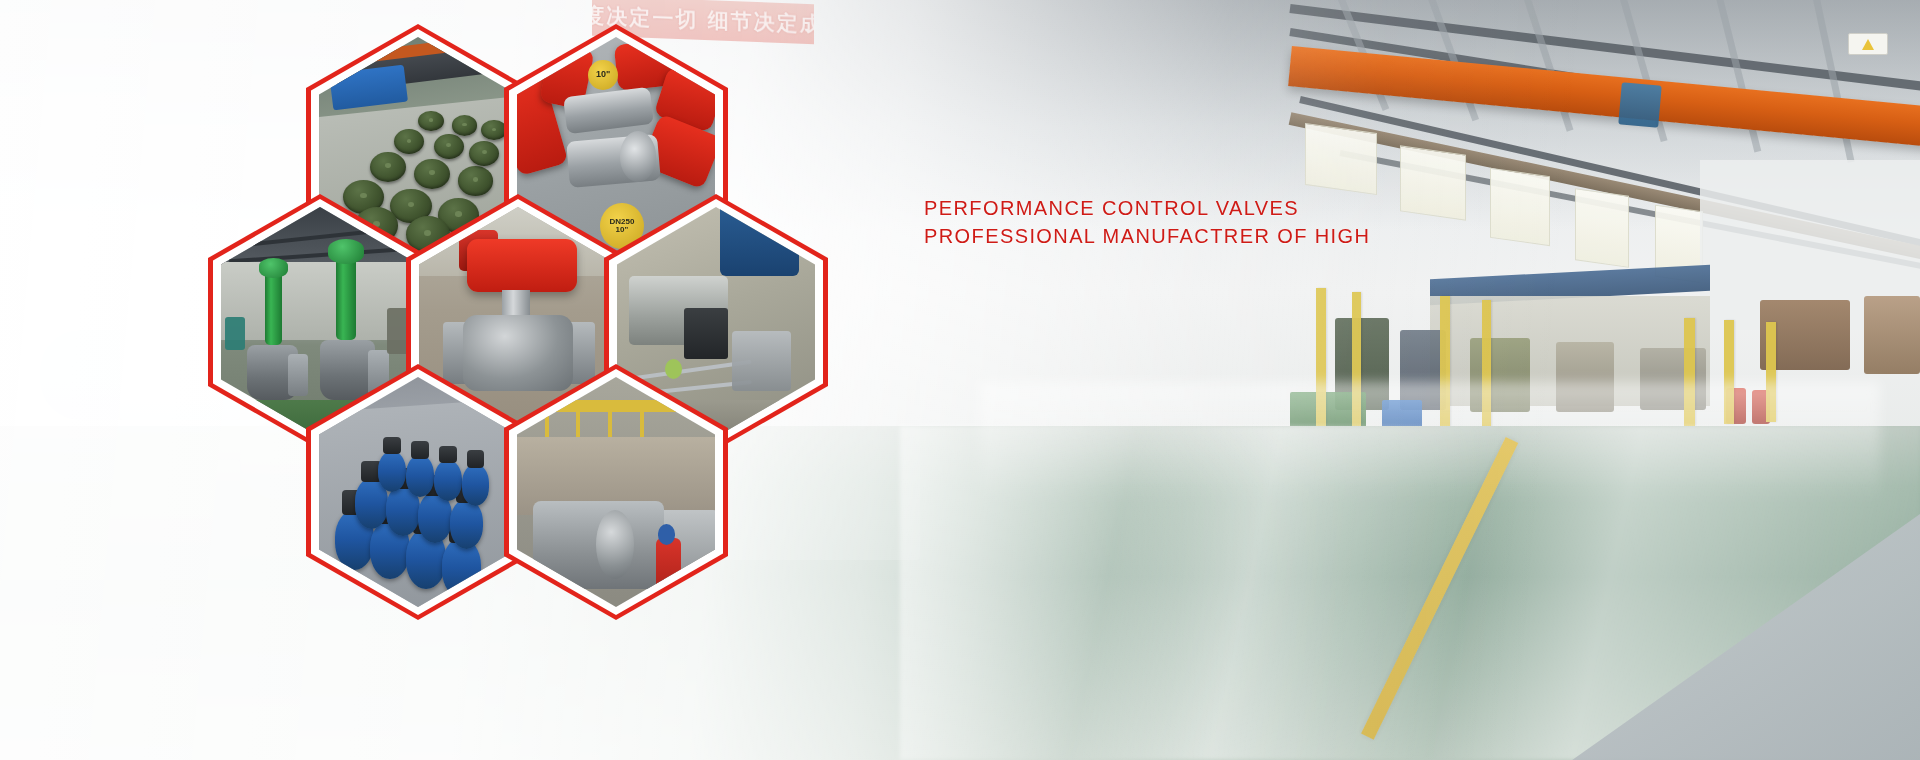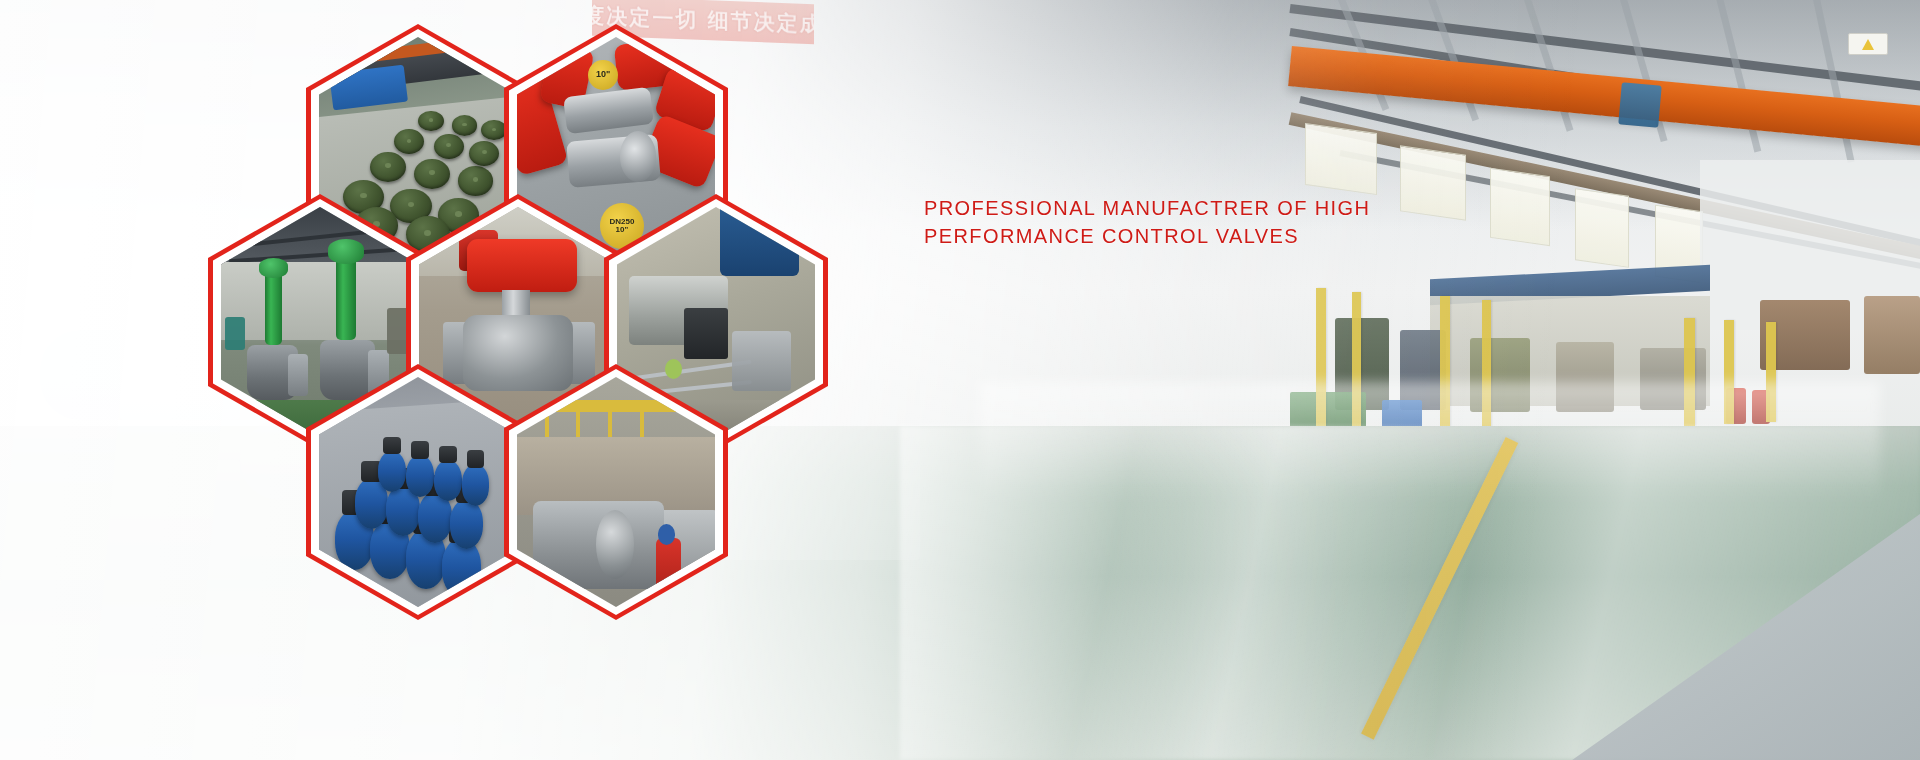--- a/index.html
+++ b/index.html
@@ -465,18 +465,18 @@
           <div class="bigflange"></div>
           <div class="worker"></div>
           <div class="helmet"></div>
         </div>
       </div>
     </div>
   </div>
 
   <div class="copy">
     <div class="en">
+      <div class="en-line">PERFORMANCE CONTROL VALVES</div>
       <div class="en-line">PROFESSIONAL MANUFACTRER OF HIGH</div>
-      <div class="en-line">PERFORMANCE CONTROL VALVES</div>
     </div>
   </div>
 
 </div>
 
 </body></html>

